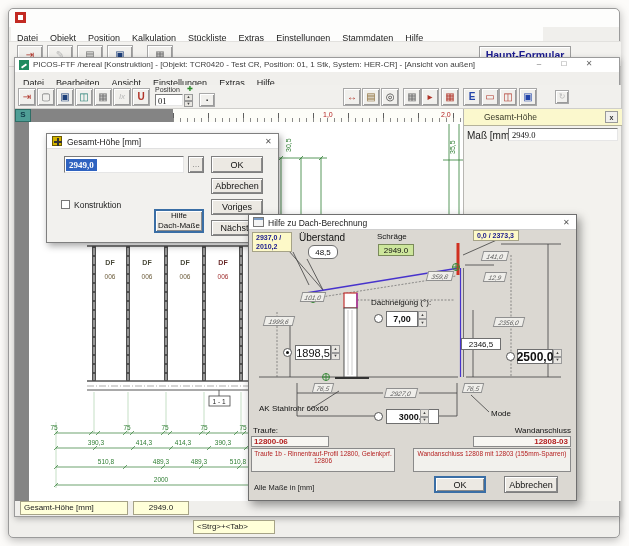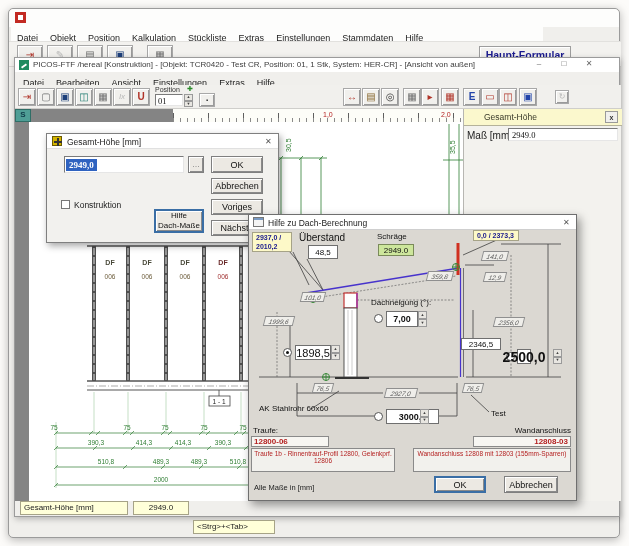--- a/index.html
+++ b/index.html
@@ -303,21 +303,21 @@
         </span>
       <span class="abs" style="left:19px;top:3px;font-size:8.5px;color:#222;">Hilfe zu Dach-Berechnung</span>
       <span class="abs" style="left:314px;top:3px;font-size:8px;color:#555;">✕</span>
     </div>
 
     <div class="abs ybox prl" style="left:3px;top:17px;width:40px;height:20px;font-size:7px;font-weight:bold;color:#1a1a8e;background:#fdf9c8;line-height:1.25;">2937,0 /
 2010,2</div>
     <div class="abs ybox" style="left:224px;top:15px;width:46px;height:11px;font-size:7px;font-weight:bold;color:#1a1a8e;background:#fdf9c8;">0,0 / 2373,3</div>
 
     <span class="abs" style="left:50px;top:17px;font-size:10px;color:#111;">Überstand</span>
-    <div class="abs vbox" style="left:59px;top:30px;width:30px;height:14px;">48,5</div>
+    <div class="abs vbox" style="left:59px;top:30px;width:30px;height:14px;border-radius:6px;">48,5</div>
     <span class="abs" style="left:128px;top:17px;font-size:8px;color:#111;">Schräge</span>
     <div class="abs vbox" style="left:129px;top:29px;width:36px;height:12px;background:#cde69c;border-color:#7a8a5a;">2949.0</div>
 
     <div class="abs sl" style="left:233px;top:36px;width:26px;height:10px;">141,0</div>
     <div class="abs sl" style="left:235px;top:57px;width:22px;height:10px;">12,9</div>
     <div class="abs sl" style="left:178px;top:56px;width:26px;height:10px;">359,8</div>
     <div class="abs sl" style="left:52px;top:77px;width:24px;height:10px;">101,0</div>
     <div class="abs sl" style="left:15px;top:101px;width:30px;height:10px;">1999,6</div>
     <div class="abs sl" style="left:245px;top:102px;width:30px;height:10px;">2356,0</div>
     <div class="abs vbox" style="left:212px;top:123px;width:40px;height:12px;">2346,5</div>
@@ -334,35 +334,35 @@
       </div>
 
     <span class="abs radio on" style="left:34px;top:133px;"></span>
     <div class="abs vbox" style="left:46px;top:130px;width:36px;height:15px;font-weight:normal;font-size:11px;">1898,5</div>
     <div class="abs spin" style="left:82px;top:130px;width:9px;height:15px;">
         <div>▲</div>
         <div>▼</div>
       </div>
 
     <span class="abs radio" style="left:257px;top:137px;"></span>
-    <div class="abs vbox" style="left:268px;top:134px;width:14px;height:15px;font-weight:bold;font-size:14px;">2500,0</div>
+    <div class="abs vbox" style="left:268px;top:134px;width:36px;height:15px;font-weight:bold;font-size:12px;">2500,0</div>
     <div class="abs spin" style="left:304px;top:134px;width:9px;height:15px;">
         <div>▲</div>
         <div>▼</div>
       </div>
 
     <span class="abs radio" style="left:125px;top:197px;"></span>
     <div class="abs vbox" style="left:137px;top:194px;width:53px;height:15px;font-weight:bold;font-size:9px;">3000,0</div>
     <div class="abs spin" style="left:171px;top:194px;width:9px;height:15px;">
         <div>▲</div>
         <div>▼</div>
       </div>
 
     <span class="abs" style="left:10px;top:189px;font-size:8px;color:#111;">AK Stahlrohr 60x60</span>
-    <span class="abs" style="left:242px;top:194px;font-size:8px;color:#111;">Test</span>
+    <span class="abs" style="left:242px;top:194px;font-size:8px;color:#111;">Mode</span>
 
     <span class="abs" style="left:4px;top:211px;font-size:8px;color:#111;">Traufe:</span>
     <span class="abs" style="left:230px;top:211px;width:92px;font-size:8px;color:#111;text-align:right;">Wandanschluss</span>
     <div class="abs" style="left:2px;top:221px;width:78px;height:11px;background:#f7f6f2;border:1px solid #8a8a8a;font-size:8px;font-weight:bold;color:#b42222;padding:0 2px;">12800-06</div>
     <div class="abs" style="left:224px;top:221px;width:98px;height:11px;background:#f7f6f2;border:1px solid #8a8a8a;font-size:8px;font-weight:bold;color:#b42222;text-align:right;padding:0 2px;">12808-03</div>
     <div class="abs" style="left:2px;top:233px;width:144px;height:24px;background:#f2f1ed;border:1px solid #8a8a8a;font-size:6.5px;color:#b42222;text-align:center;padding-top:1px;">Traufe 1b - Rinnentrauf-Profil 12800, Gelenkprf. 12806</div>
     <div class="abs" style="left:164px;top:233px;width:158px;height:24px;background:#f2f1ed;border:1px solid #8a8a8a;font-size:6.5px;color:#b42222;text-align:center;padding-top:1px;">Wandanschluss 12808 mit 12803 (155mm-Sparren)</div>
 
     <span class="abs" style="left:5px;top:268px;font-size:7.5px;color:#222;">Alle Maße in [mm]</span>
     <div class="abs dbtn" style="left:185px;top:261px;width:52px;height:17px;border:2px solid #3a6ea5;">OK</div>

